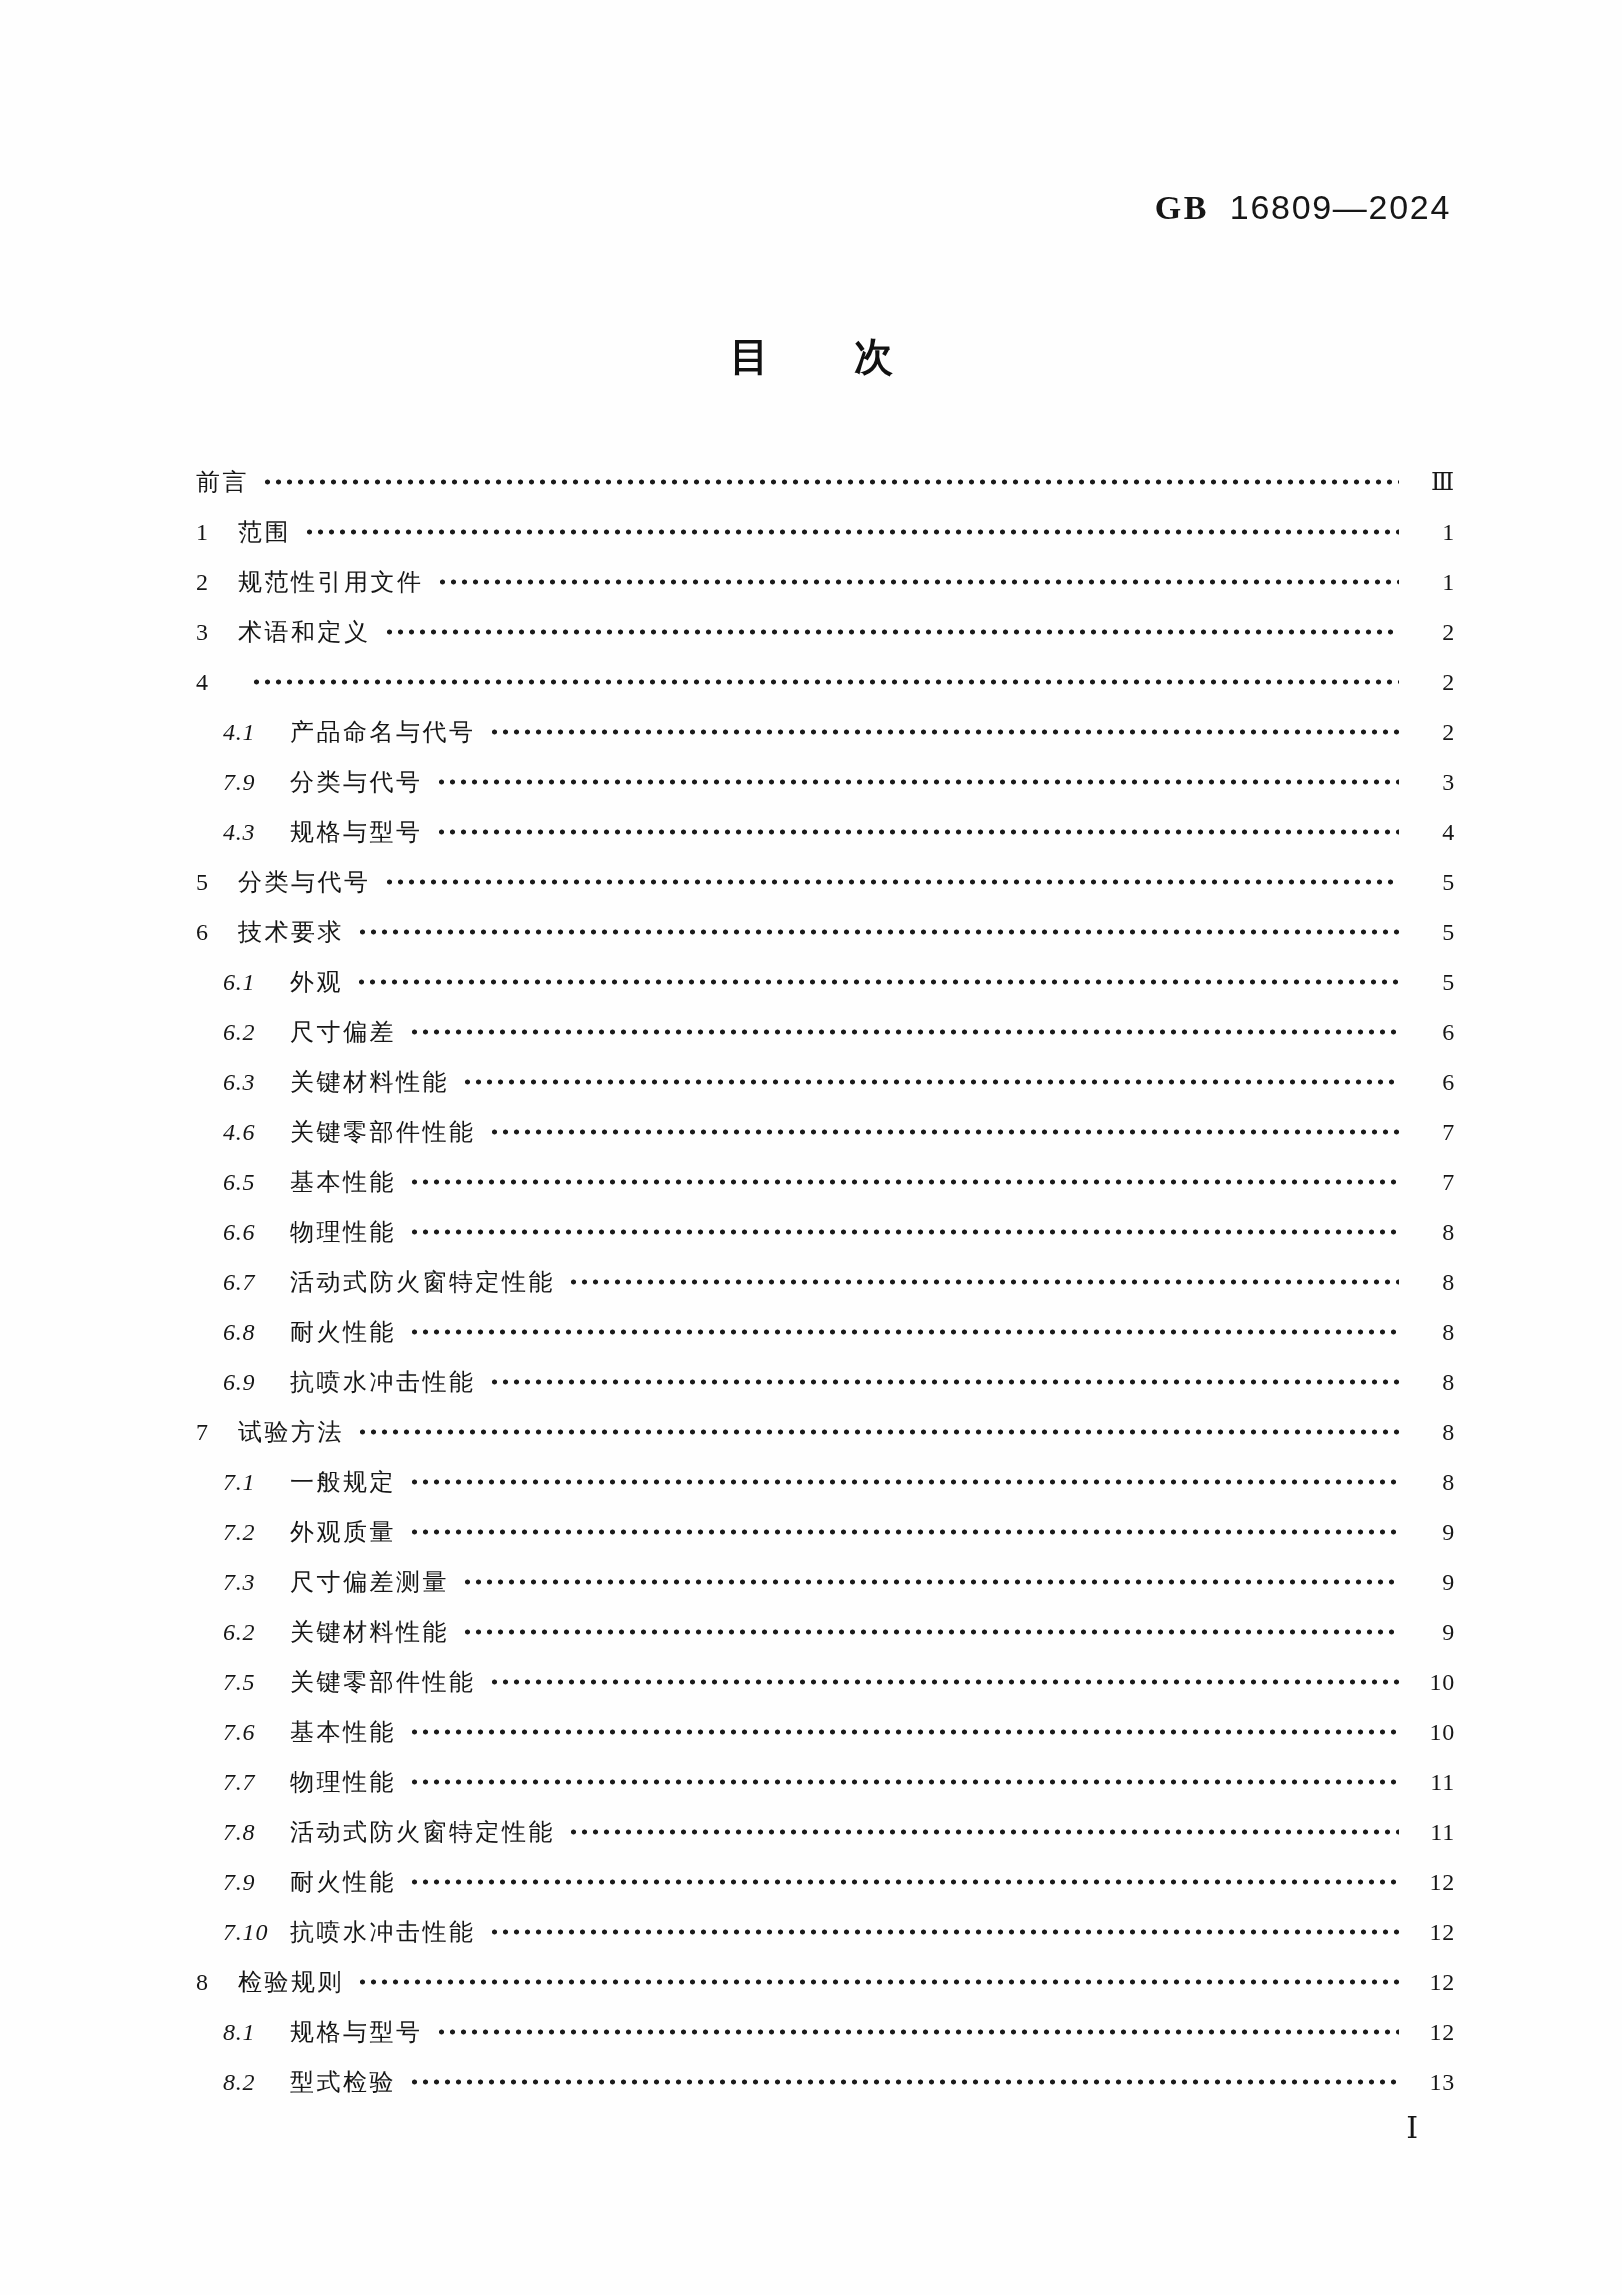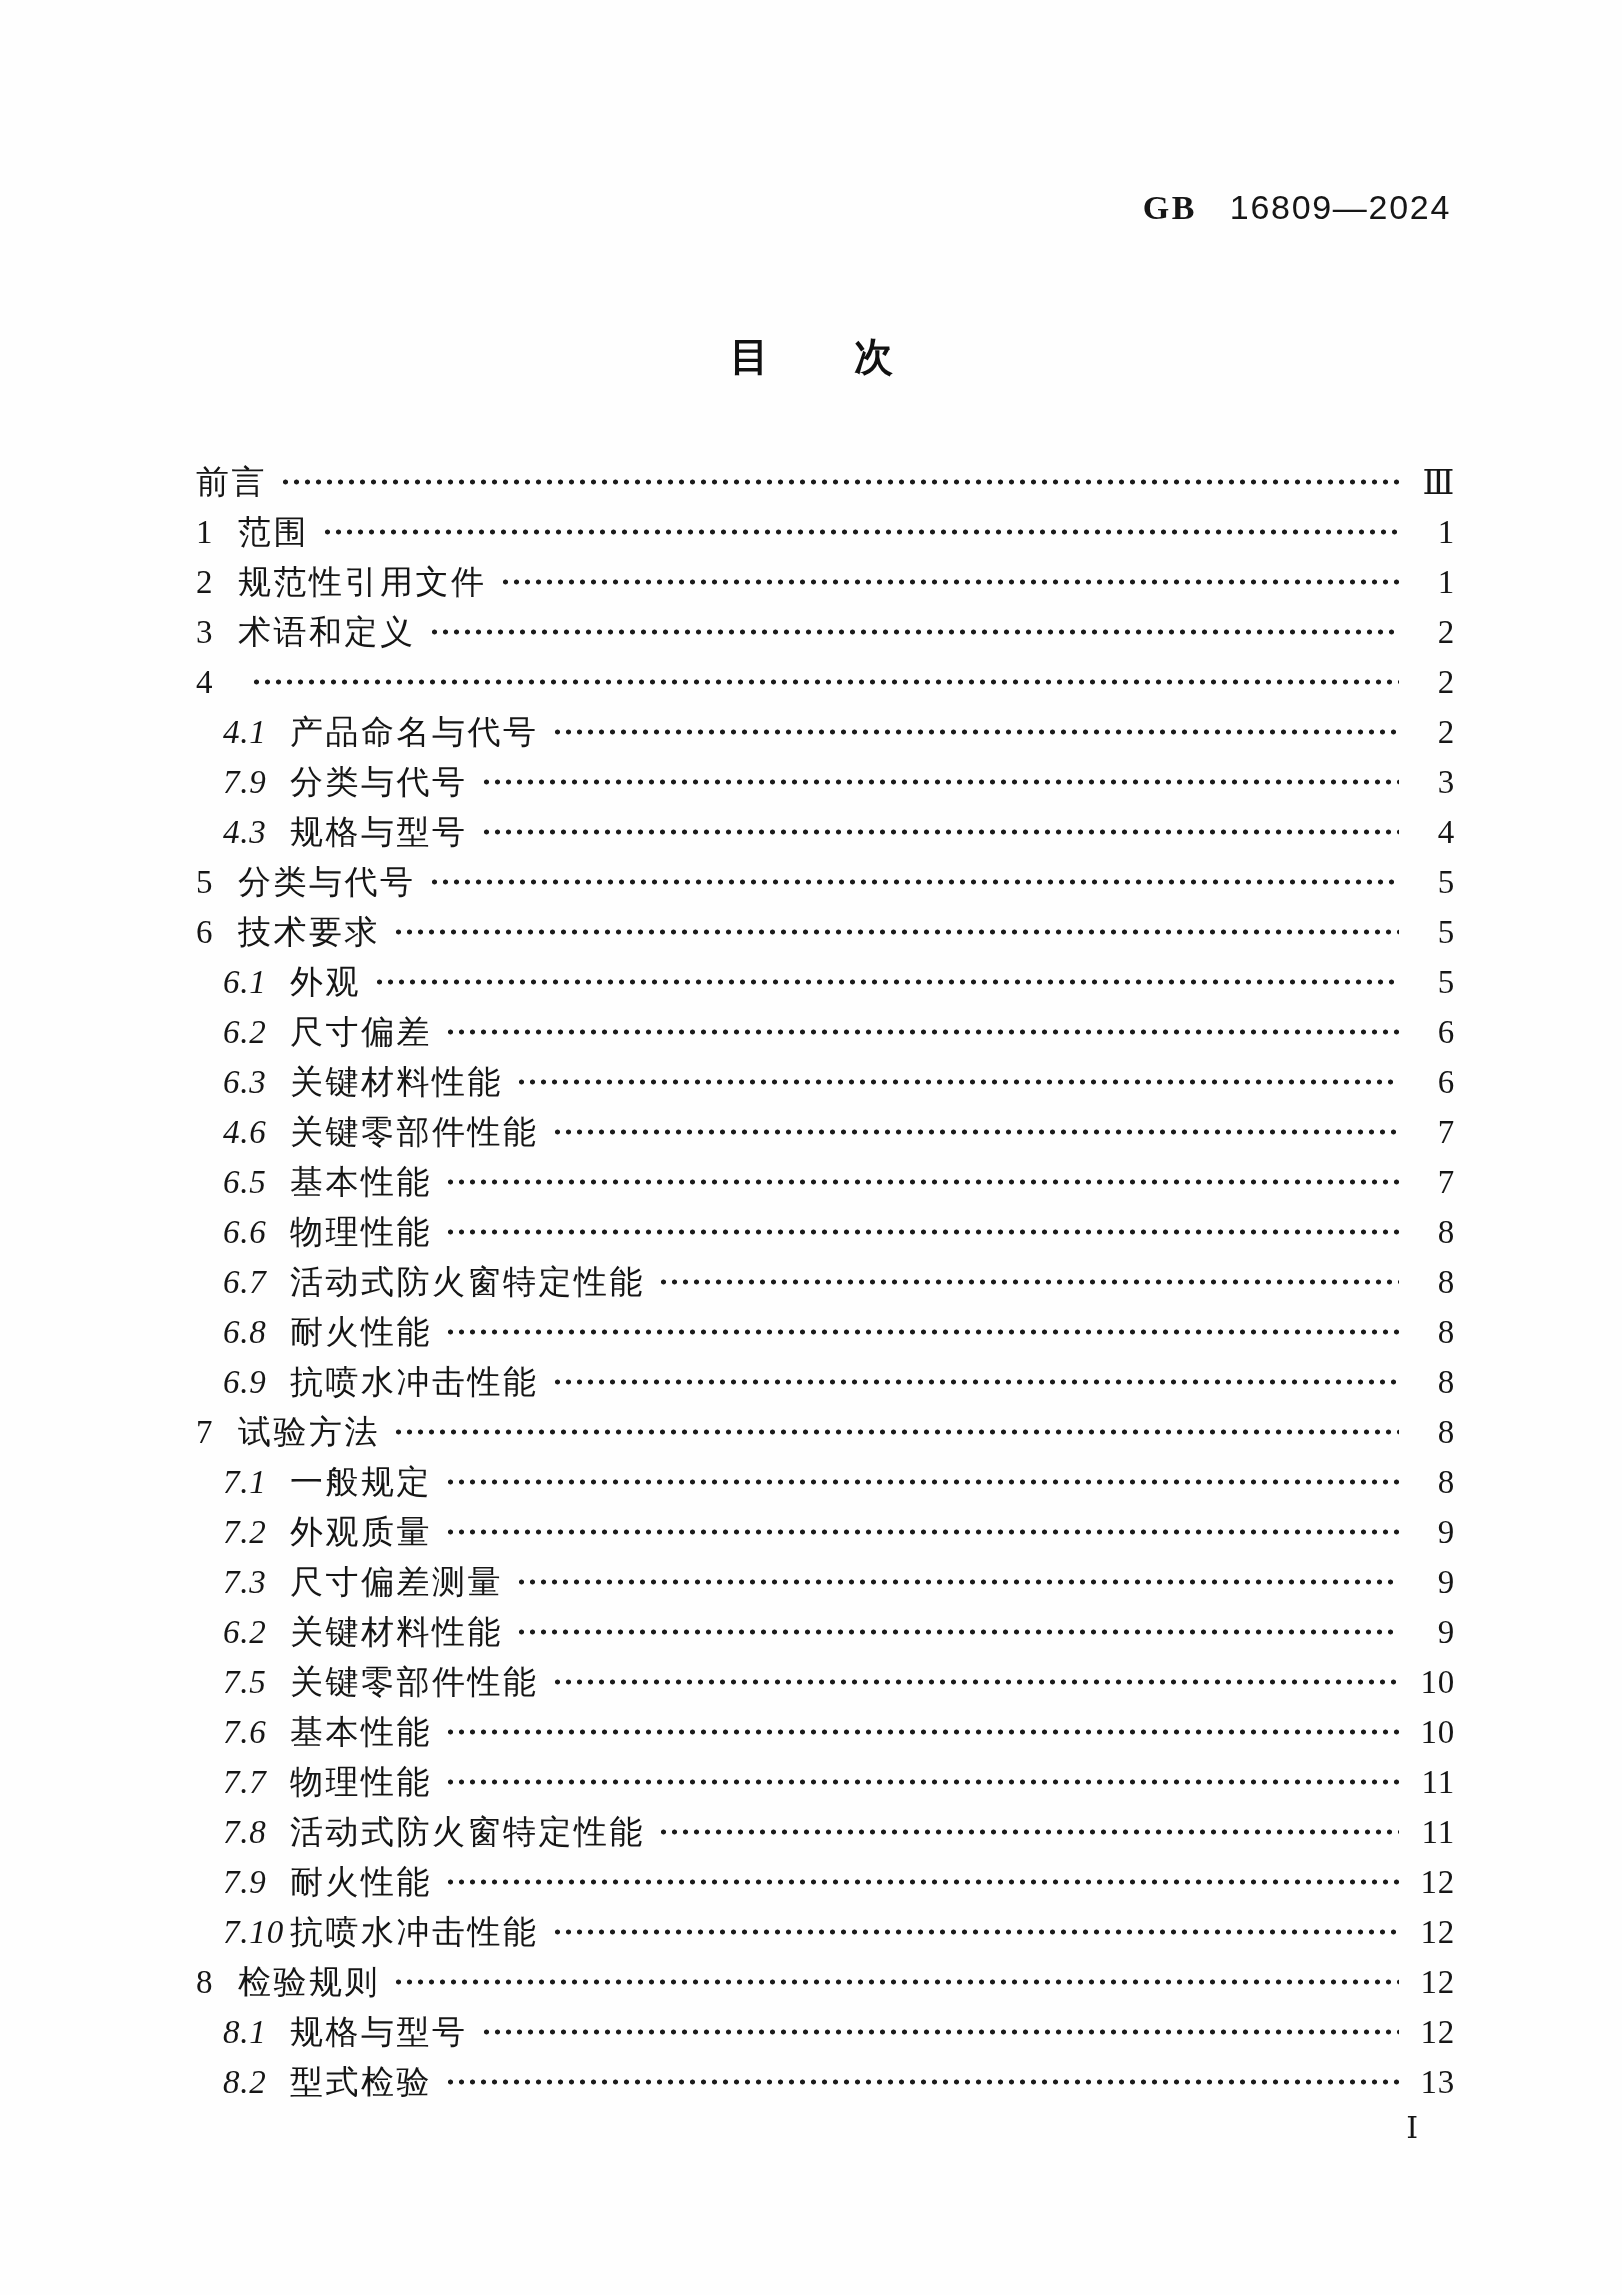--- a/index.html
+++ b/index.html
@@ -8,21 +8,21 @@
     position: relative;
     background: #fefefe;
     color: #161616;
     font-family: "Liberation Serif", "DejaVu Serif", serif;
     overflow: hidden;
   }
 
   .std-number {
     position: absolute;
     top: 188px; right: 172px;
-    display: flex; align-items: baseline; gap: 33px;
+    display: flex; align-items: baseline; gap: 21px;
     font-size: 34px;
     white-space: nowrap;
   }
   .std-number .gb {
     font-weight: bold;
     letter-spacing: 2.5px;
   }
   .std-number .code {
     font-family: "Liberation Sans", "DejaVu Sans", sans-serif;
     letter-spacing: 1.7px;
@@ -39,21 +39,21 @@
 
   .toc {
     position: absolute;
     top: 457px; left: 196px;
     width: 1259px;
   }
   .toc-row {
     display: flex;
     align-items: center;
     height: 50px;
-    font-size: 33px;
+    font-size: 24px;
     white-space: nowrap;
   }
   .toc-row.lvl2 { padding-left: 27px; }
   .toc-num { flex: 0 0 auto; min-width: 42px; letter-spacing: 0.8px; }
   .toc-row.lvl2 .toc-num { min-width: 67px; font-style: italic; }
   .toc-label { flex: 0 0 auto; letter-spacing: 2.5px; }
   .toc-leader {
     flex: 1 1 auto;
     align-self: stretch;
     margin: 0 8.3px 0 13.3px;

